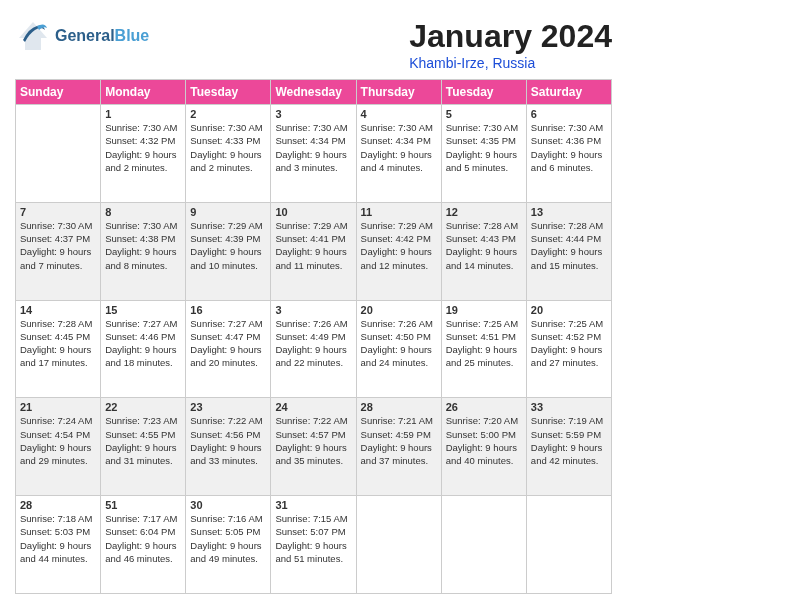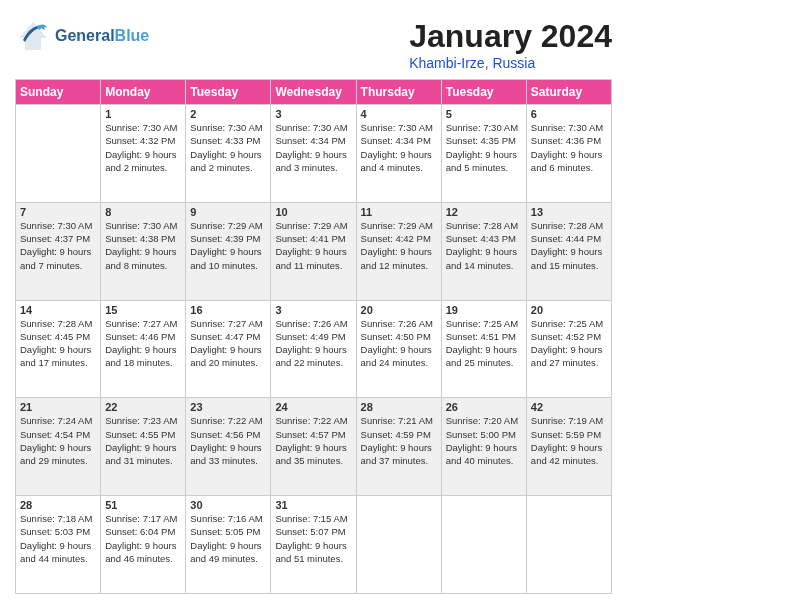--- a/index.html
+++ b/index.html
@@ -286,21 +286,21 @@
 Sunset: 4:59 PM
 Daylight: 9 hours and 37 minutes.</div>
           </td>
           <td>
             <span class="day-num">26</span>
             <div class="day-info" style="white-space: pre-line;">Sunrise: 7:20 AM
 Sunset: 5:00 PM
 Daylight: 9 hours and 40 minutes.</div>
           </td>
           <td>
-            <span class="day-num">42</span>
+            <span class="day-num">33</span>
             <div class="day-info" style="white-space: pre-line;">Sunrise: 7:19 AM
 Sunset: 5:59 PM
 Daylight: 9 hours and 42 minutes.</div>
           </td>
         </tr>
         <tr class="row-white">
           <td>
             <span class="day-num">28</span>
             <div class="day-info" style="white-space: pre-line;">Sunrise: 7:18 AM
 Sunset: 5:03 PM

